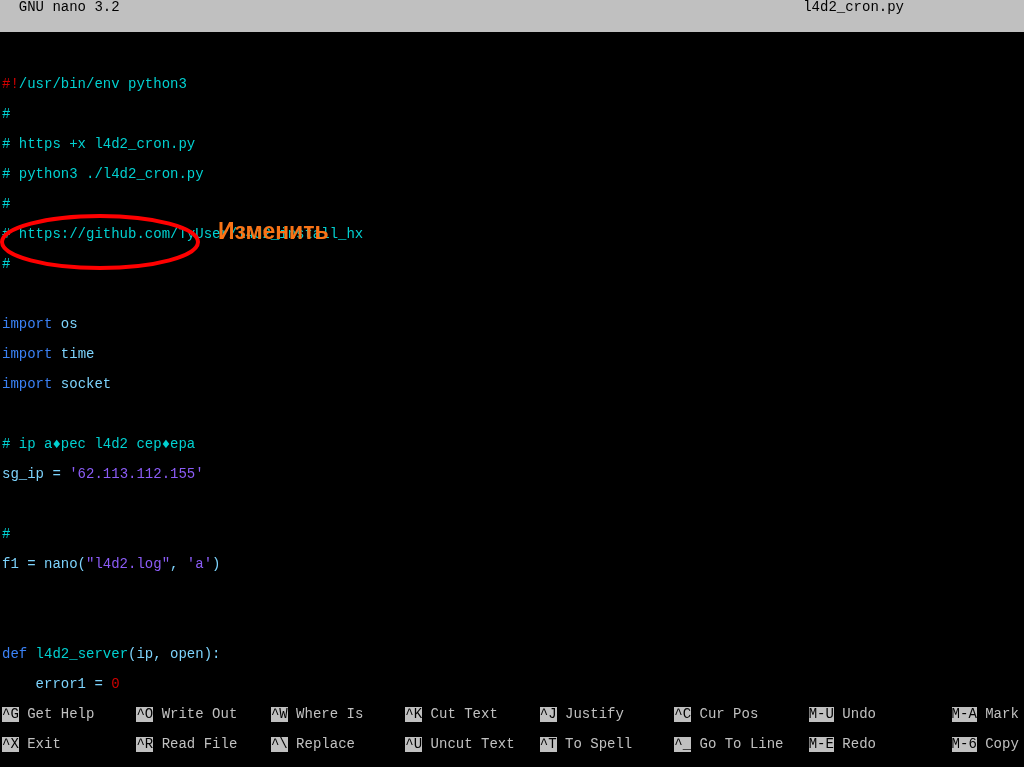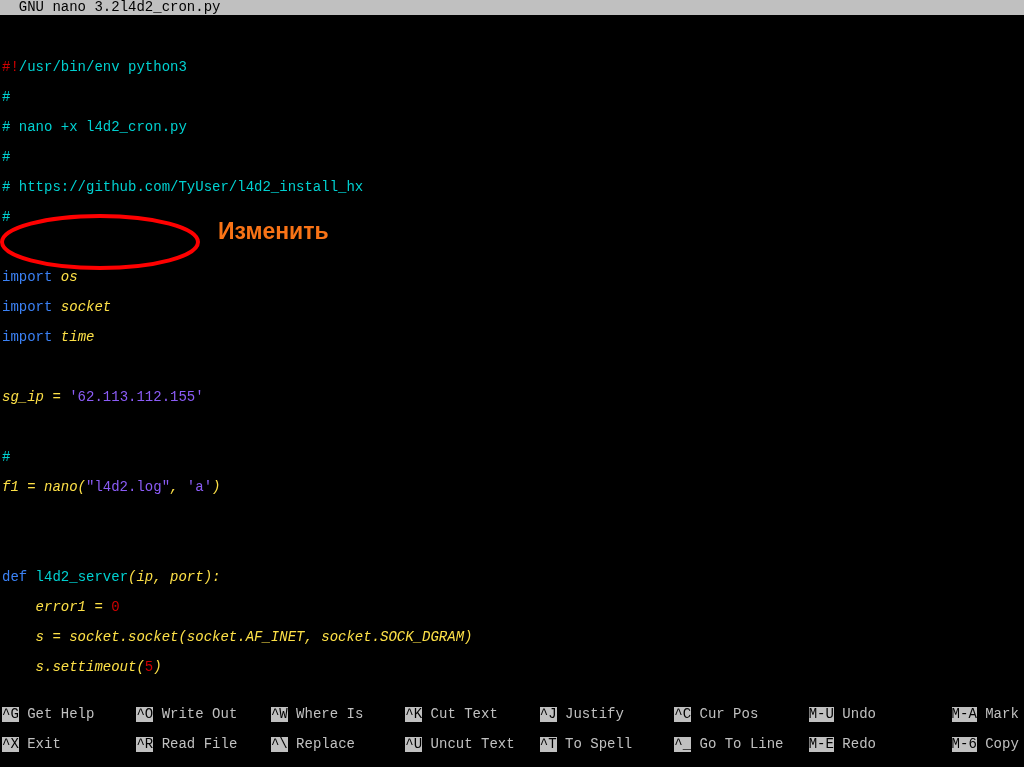--- a/index.html
+++ b/index.html
@@ -10,35 +10,35 @@
     font-size: 14px;
     line-height: 15px;
     width: 1024px;
     height: 767px;
     overflow: hidden;
     position: relative;
   }
   .titlebar {
     background: #c0c0c0;
     color: #000;
-    height: 15px;
+    height: 32px;
     display: flex;
     white-space: pre;
   }
   .titlebar .left { flex: 0 0 auto; padding-left: 2px; }
-  .titlebar .center { flex: 1; text-align: left; }
+  .titlebar .center { flex: 1; text-align: right; }
   .editor {
     white-space: pre;
     padding-left: 2px;
   }
   .c-green { color: #3b82f6; }
   .c-cyan  { color: #00d0d0; }
   .c-red   { color: #d00000; }
   .c-yellow{ color: #8b5cf6; }
-  .c-white { color: #fde047; font-style: italic; }
+  .c-white { color: #7dd3fc; }
 
   .annotation {
     position: absolute;
     top: 210px;
     left: 0;
     pointer-events: none;
     z-index: 5;
   }
   .annotation svg { display:block; }
   .annotation-text {
@@ -74,36 +74,38 @@
 <div class="titlebar">
   <span class="left">  GNU nano 3.2</span>
   <span class="center">l4d2_cron.py</span>
   <span class="left" style="width:120px"></span>
 </div>
 
 <div class="editor">
 <div>&nbsp;</div>
 <div><span class="c-red">#!</span><span class="c-cyan">/usr/bin/env python3</span></div>
 <div><span class="c-cyan">#</span></div>
-<div><span class="c-cyan">#</span><span class="c-cyan"> nano +x l4d2_cron.py</span></div>
+<div><span class="c-cyan">#</span><span class="c-cyan"> https +x l4d2_cron.py</span></div>
+<div><span class="c-cyan">#</span><span class="c-cyan"> python3 ./l4d2_cron.py</span></div>
 <div><span class="c-cyan">#</span></div>
 <div><span class="c-cyan">#</span><span class="c-cyan"> https://github.com/TyUser/l4d2_install_hx</span></div>
 <div><span class="c-cyan">#</span></div>
 <div>&nbsp;</div>
 <div><span class="c-green">import</span><span class="c-white"> os</span></div>
+<div><span class="c-green">import</span><span class="c-white"> time</span></div>
 <div><span class="c-green">import</span><span class="c-white"> socket</span></div>
-<div><span class="c-green">import</span><span class="c-white"> time</span></div>
 <div>&nbsp;</div>
+<div><span class="c-cyan">#</span><span class="c-cyan"> ip а♦рес l4d2 сер♦ера</span></div>
 <div><span class="c-white">sg_ip = </span><span class="c-yellow">'62.113.112.155'</span></div>
 <div>&nbsp;</div>
 <div><span class="c-cyan">#</span></div>
 <div><span class="c-white">f1 = nano(</span><span class="c-yellow">"l4d2.log"</span><span class="c-white">, </span><span class="c-yellow">'a'</span><span class="c-white">)</span></div>
 <div>&nbsp;</div>
 <div>&nbsp;</div>
-<div><span class="c-green">def</span><span class="c-cyan"> l4d2_server</span><span class="c-white">(ip, port):</span></div>
+<div><span class="c-green">def</span><span class="c-cyan"> l4d2_server</span><span class="c-white">(ip, open):</span></div>
 <div><span class="c-white">    error1 = </span><span class="c-red">0</span></div>
 <div><span class="c-white">    s = socket.socket(socket.AF_INET, socket.SOCK_DGRAM)</span></div>
 <div><span class="c-white">    s.settimeout(</span><span class="c-red">5</span><span class="c-white">)</span></div>
 
 
 
 
 
 
 

